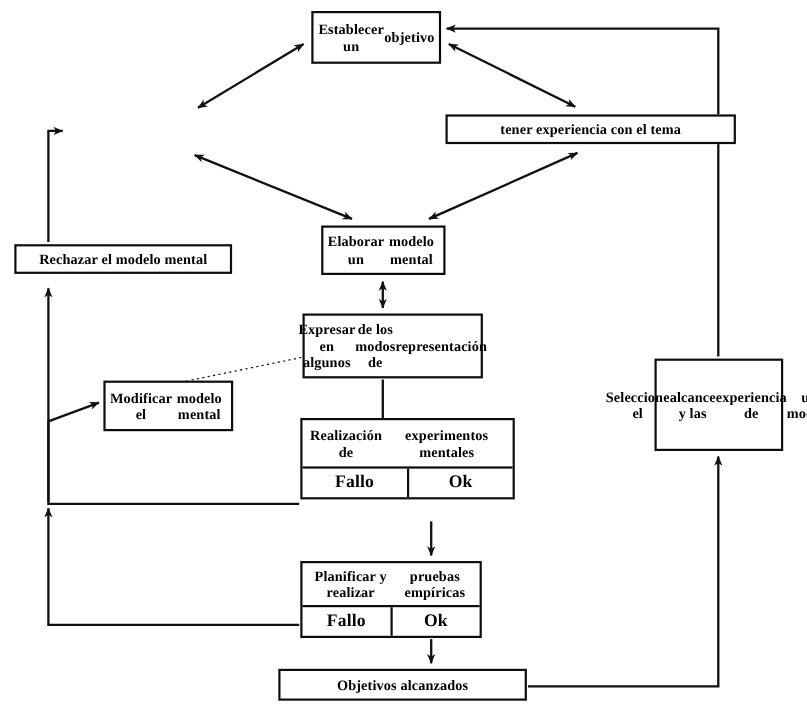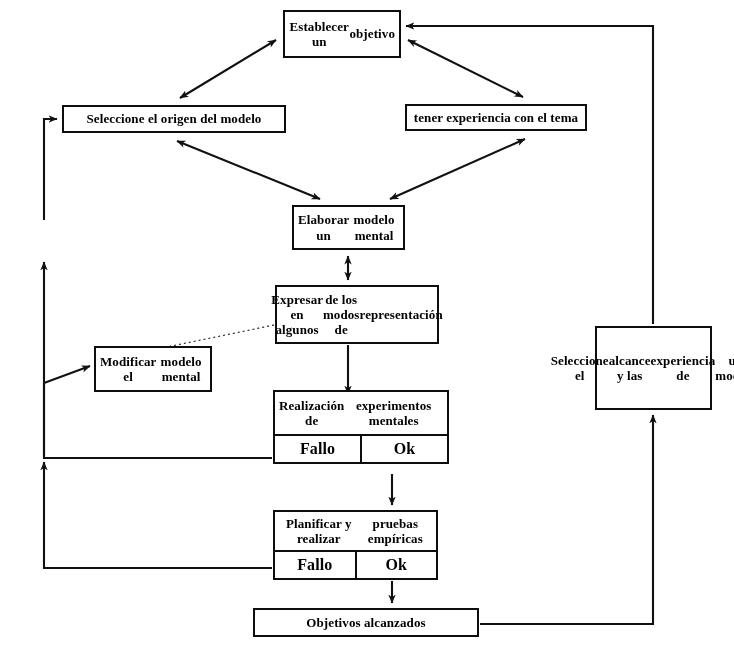--- a/index.html
+++ b/index.html
@@ -120,32 +120,32 @@
   </svg>
 
   <div class="node" style="left:283px; top:10px; width:118px; height:48px;">
     <div class="label">
       <span>Establecer un</span>
         <br>
       <span>objetivo</span>
     </div>
   </div>
 
-  <div class="node" style="left:62px; top:105px; width:224px; height:28px;">
-    <div class="label">
-      <span>Seleccione el origen del modelo</span>
-    </div>
-  </div>
-
-  <div class="node" style="left:405px; top:104px; width:182px; height:27px;">
+
+  <div class="node" style="left:405px; top:104px; width:264px; height:27px;">
     <div class="label">
       <span>tener experiencia con el tema</span>
     </div>
   </div>
 
+  <div class="node" style="left:13px; top:222px; width:198px; height:27px;">
+    <div class="label">
+      <span>Rechazar el modelo  mental</span>
+    </div>
+  </div>
 
   <div class="node" style="left:292px; top:205px; width:113px; height:45px;">
     <div class="label">
       <span>Elaborar un</span>
         <br>
       <span>modelo mental</span>
     </div>
   </div>
 
   <div class="node compact" style="left:275px; top:285px; width:164px; height:59px;">
@@ -171,21 +171,21 @@
       <span>Seleccione el</span>
         <br>
       <span>alcance y las</span>
         <br>
       <span>experiencia  de</span>
         <br>
       <span>un modelo</span>
     </div>
   </div>
 
-  <div class="node" style="left:273px; top:390px; width:176px; height:74px;">
+  <div class="node" style="left:273px; top:380px; width:195px; height:74px;">
     <div class="label">
       <span>Realización  de</span>
         <br>
       <span>experimentos mentales</span>
     </div>
     <div class="result-row">
       <div class="result-cell left">Fallo</div>
       <div class="result-cell">Ok</div>
     </div>
   </div>

